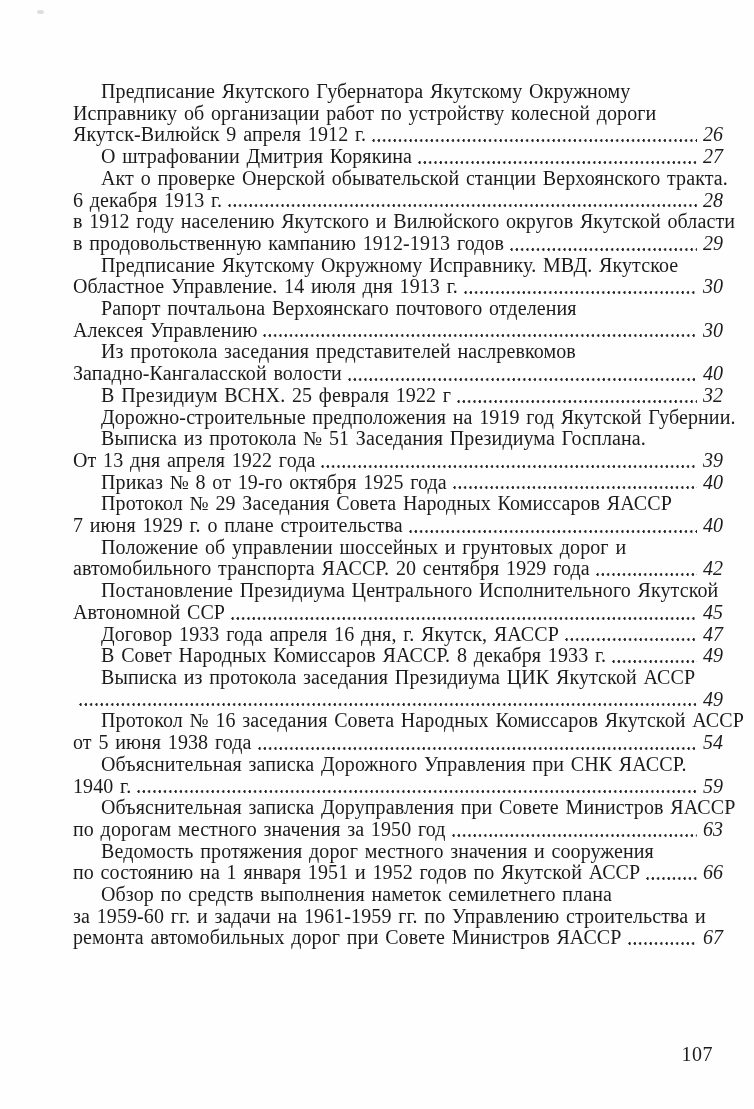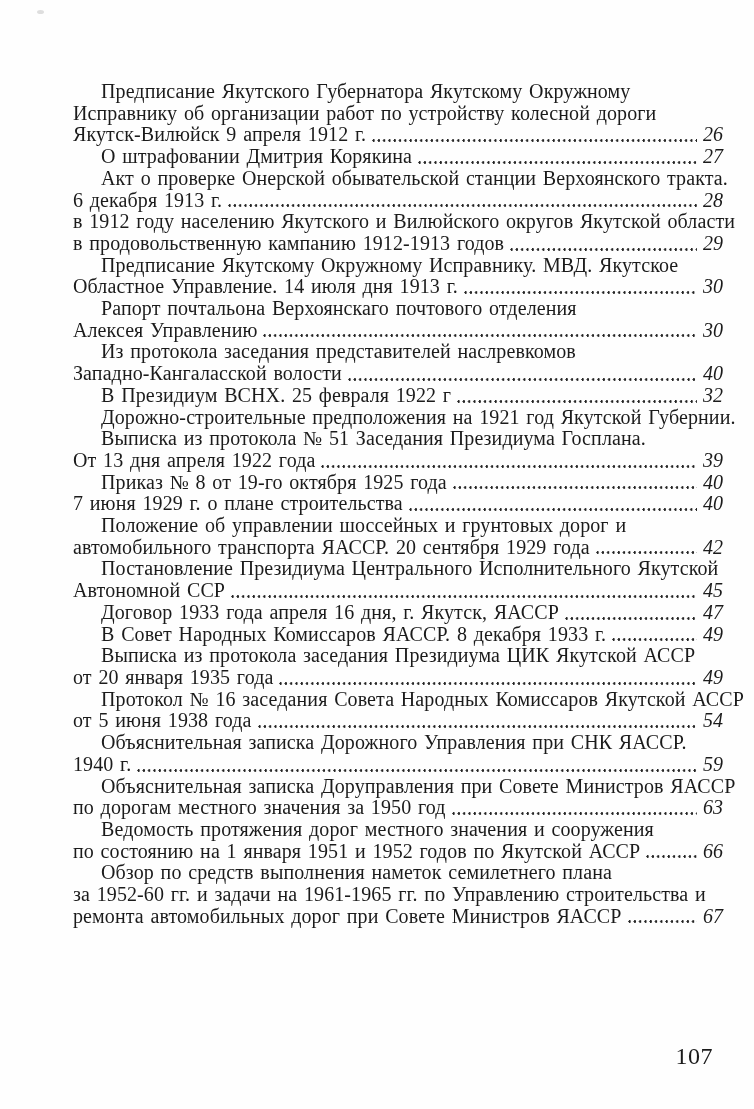--- a/index.html
+++ b/index.html
@@ -49,21 +49,21 @@
   .pg {
     flex: 0 0 auto;
     min-width: 26px;
     padding-left: 5px;
     font-style: italic;
   }
   .folio {
     position: absolute;
     top: 1043px;
     right: 41px;
-    font-size: 24px;
+    font-size: 20px;
     letter-spacing: 0.5px;
   }
 </style>
 </head>
 <body>
 
 <div class="page">
   <div class="scan-speck"></div>
   <div class="toc" id="toc">
       <div class="entry">
@@ -123,38 +123,39 @@
         </div>
       </div>
       <div class="entry">
         <div class="line first withpage">
           <span class="t">В Президиум ВСНХ. 25 февраля 1922 г</span>
           <span class="leader"></span>
           <span class="pg">32</span>
         </div>
       </div>
       <div class="entry">
-        <div class="line first">Дорожно-строительные предположения на 1921 год Якутской Губернии.</div>
+        <div class="line first">Дорожно-строительные предположения на 1919 год Якутской Губернии.</div>
       </div>
       <div class="entry">
         <div class="line first">Выписка из протокола № 51 Заседания Президиума Госплана.</div>
         <div class="line withpage">
           <span class="t">От 13 дня апреля 1922 года</span>
           <span class="leader"></span>
           <span class="pg">39</span>
         </div>
       </div>
       <div class="entry">
         <div class="line first withpage">
           <span class="t">Приказ № 8 от 19-го октября 1925 года</span>
           <span class="leader"></span>
           <span class="pg">40</span>
         </div>
       </div>
       <div class="entry">
+        <div class="line first">Протокол № 29 Заседания Совета Народных Комиссаров ЯАССР</div>
         <div class="line withpage">
           <span class="t">7 июня 1929 г. о плане строительства</span>
           <span class="leader"></span>
           <span class="pg">40</span>
         </div>
       </div>
       <div class="entry">
         <div class="line first">Положение об управлении шоссейных и грунтовых дорог и</div>
         <div class="line withpage">
           <span class="t">автомобильного транспорта ЯАССР. 20 сентября 1929 года</span>
@@ -180,21 +181,20 @@
       <div class="entry">
         <div class="line first withpage">
           <span class="t">В Совет Народных Комиссаров ЯАССР. 8 декабря 1933 г.</span>
           <span class="leader"></span>
           <span class="pg">49</span>
         </div>
       </div>
       <div class="entry">
         <div class="line first">Выписка из протокола заседания Президиума ЦИК Якутской АССР</div>
         <div class="line withpage">
-          <span class="t">от 20 января 1935 года</span>
           <span class="leader"></span>
           <span class="pg">49</span>
         </div>
       </div>
       <div class="entry">
         <div class="line first">Протокол № 16 заседания Совета Народных Комиссаров Якутской АССР</div>
         <div class="line withpage">
           <span class="t">от 5 июня 1938 года</span>
           <span class="leader"></span>
           <span class="pg">54</span>
@@ -219,21 +219,21 @@
       <div class="entry">
         <div class="line first">Ведомость протяжения дорог местного значения и сооружения</div>
         <div class="line withpage">
           <span class="t">по состоянию на 1 января 1951 и 1952 годов по Якутской АССР</span>
           <span class="leader"></span>
           <span class="pg">66</span>
         </div>
       </div>
       <div class="entry">
         <div class="line first">Обзор по средств выполнения наметок семилетнего плана</div>
-        <div class="line">за 1952-60 гг. и задачи на 1961-1965 гг. по Управлению строительства и</div>
+        <div class="line">за 1959-60 гг. и задачи на 1961-1959 гг. по Управлению строительства и</div>
         <div class="line withpage">
           <span class="t">ремонта автомобильных дорог при Совете Министров ЯАССР</span>
           <span class="leader"></span>
           <span class="pg">67</span>
         </div>
       </div>
     </div>
   <div class="folio">107</div>
 </div>
 

